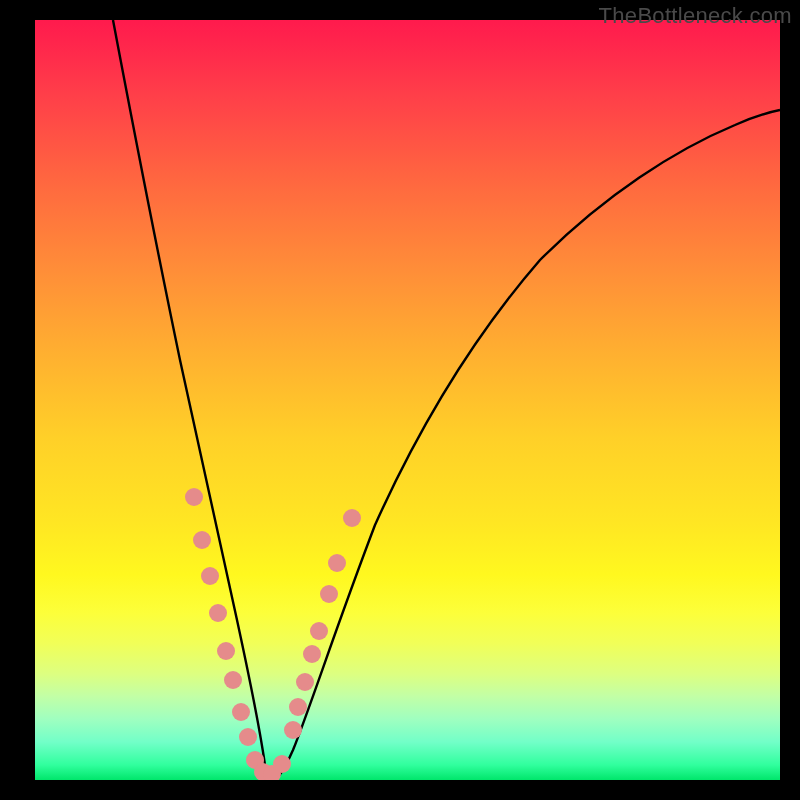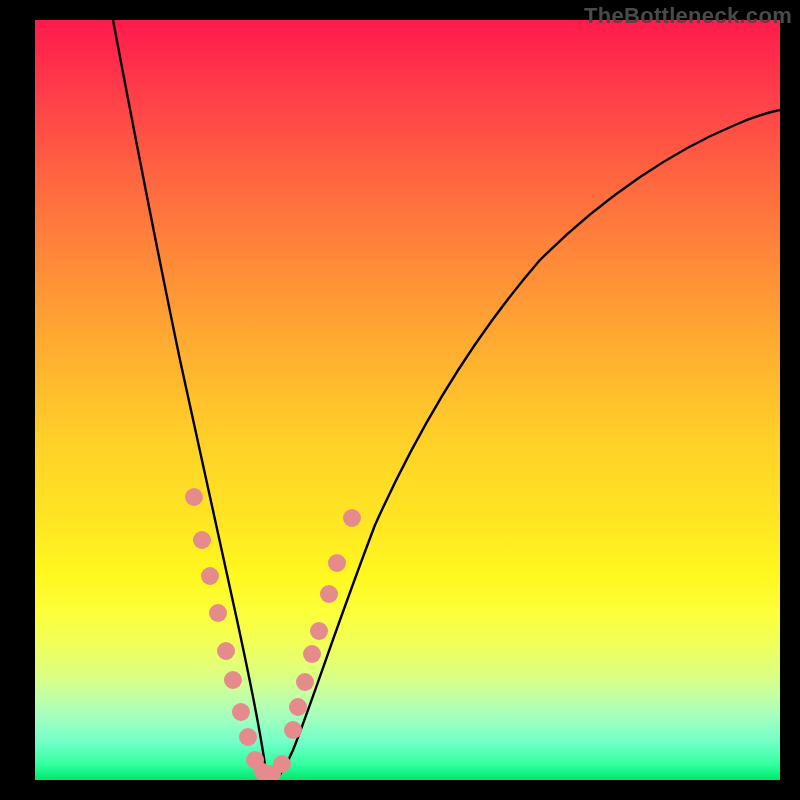--- a/index.html
+++ b/index.html
@@ -47,21 +47,21 @@
     top: 0;
     width: 745px;
     height: 760px;
   }
   .watermark {
     position: absolute;
     top: 3px;
     right: 8px;
     color: #4a4a4a;
     font-size: 22px;
-    font-weight: 700;
+    font-weight: 400;
     letter-spacing: 0.3px;
   }
 </style>
 </head>
 <body>
 
 <div class="stage">
 
   <div class="plot">
     <svg class="curve-svg" viewBox="0 0 745 760" preserveAspectRatio="none">

